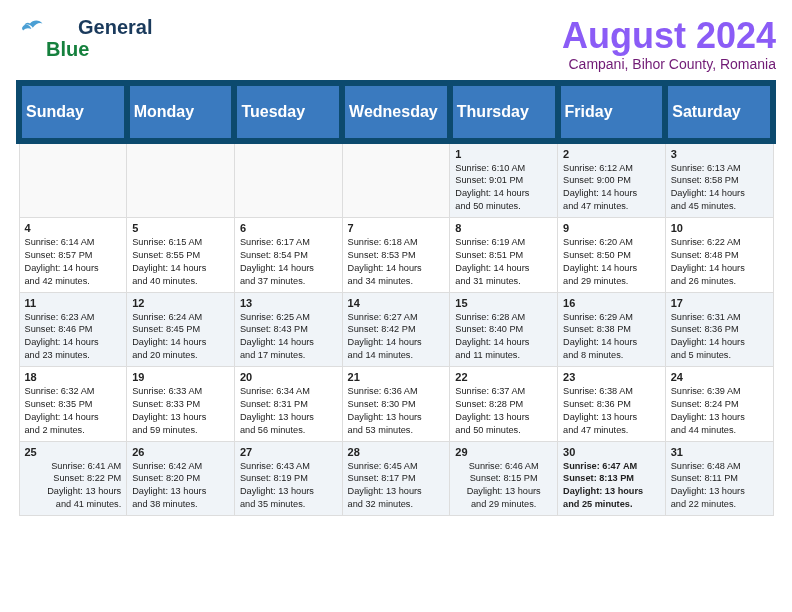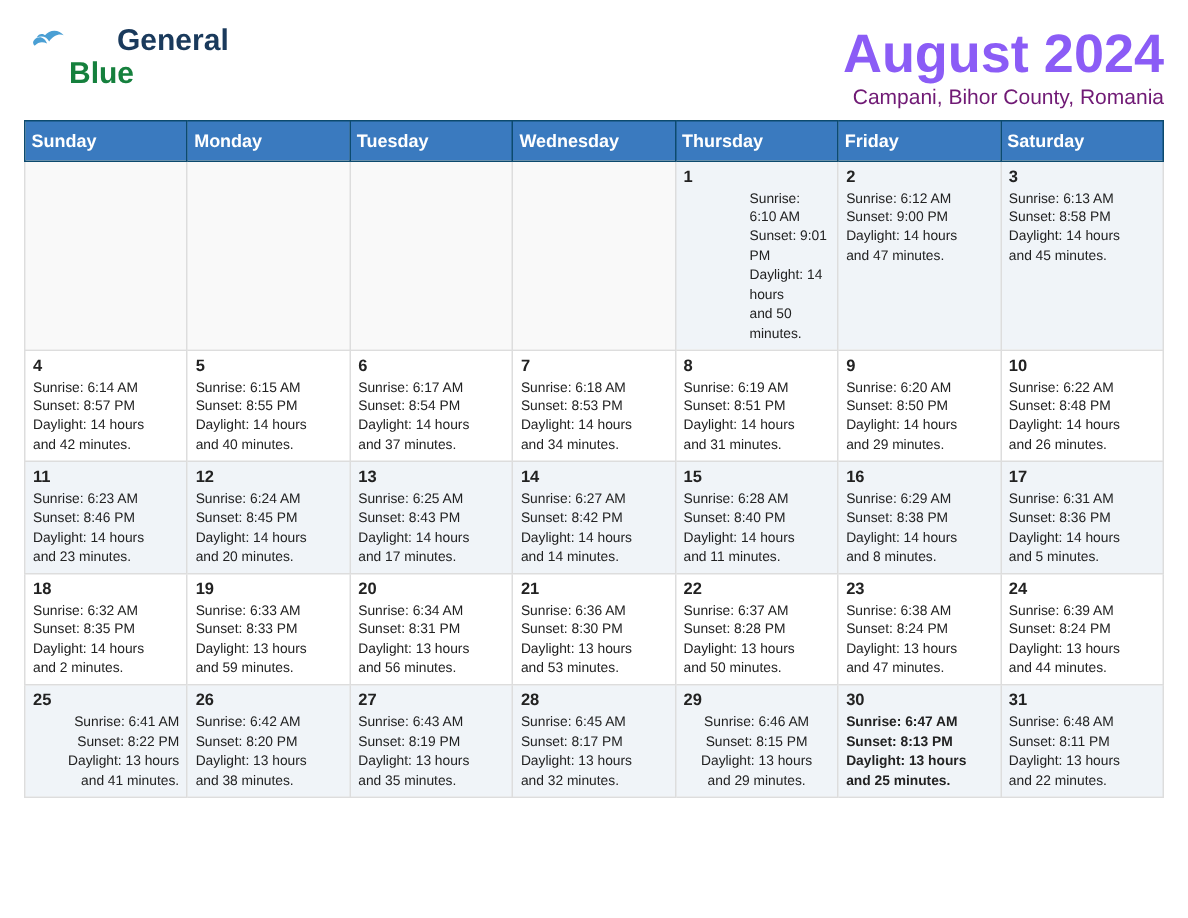--- a/index.html
+++ b/index.html
@@ -52,25 +52,25 @@
       color: #701a75;
     }
     table {
       width: 100%;
       border-collapse: collapse;
       table-layout: fixed;
     }
     th {
       background: #3a7abf;
       color: #fff;
-      font-size: 12px;
+      font-size: 16px;
       font-weight: bold;
-      padding: 6px 4px;
+      padding: 17px 4px;
       text-align: left;
-      border: 1px solid #0c4a6e;
+      border: 6px solid #0c4a6e;
     }
     td {
       border: 1px solid #ddd;
       vertical-align: top;
       padding: 4px 5px;
       font-size: 9.5px;
       color: #222;
       min-height: 80px;
       background: #fff;
     }
@@ -124,21 +124,21 @@
       </tr>
   </thead>
   <tbody id="calendar-body">
   <tr>
         <td class="empty"></td>
         <td class="empty"></td>
         <td class="empty"></td>
         <td class="empty"></td>
         <td class="shaded">
           <span class="day-num">1</span>
-          <div class="day-info" style="white-space: pre-line; margin-left: 44px;">Sunrise: 6:10 AM
+          <div class="day-info" style="white-space: pre-line;">Sunrise: 6:10 AM
 Sunset: 9:01 PM
 Daylight: 14 hours
 and 50 minutes.</div>
         </td>
         <td class="shaded">
           <span class="day-num">2</span>
           <div class="day-info" style="white-space: pre-line;">Sunrise: 6:12 AM
 Sunset: 9:00 PM
 Daylight: 14 hours
 and 47 minutes.</div>
@@ -285,21 +285,21 @@
         <td>
           <span class="day-num">22</span>
           <div class="day-info" style="white-space: pre-line;">Sunrise: 6:37 AM
 Sunset: 8:28 PM
 Daylight: 13 hours
 and 50 minutes.</div>
         </td>
         <td>
           <span class="day-num">23</span>
           <div class="day-info" style="white-space: pre-line;">Sunrise: 6:38 AM
-Sunset: 8:24 PM
+Sunset: 8:36 PM
 Daylight: 13 hours
 and 47 minutes.</div>
         </td>
         <td>
           <span class="day-num">24</span>
           <div class="day-info" style="white-space: pre-line;">Sunrise: 6:39 AM
 Sunset: 8:24 PM
 Daylight: 13 hours
 and 44 minutes.</div>
         </td>

